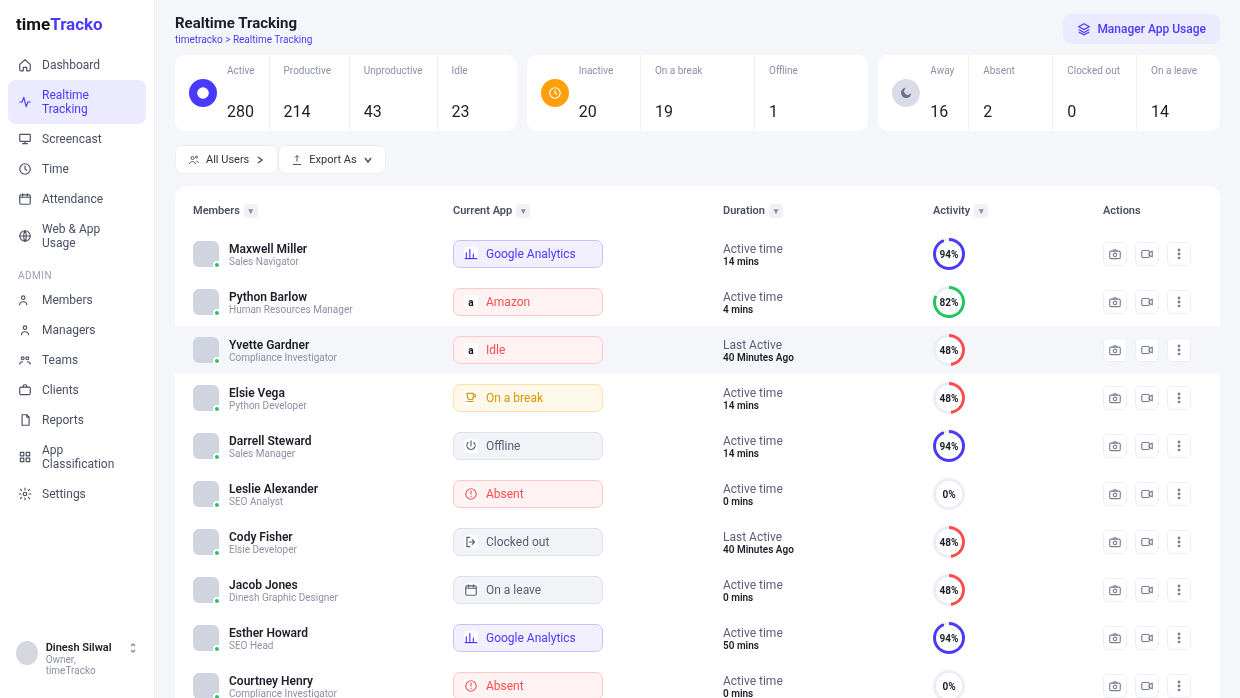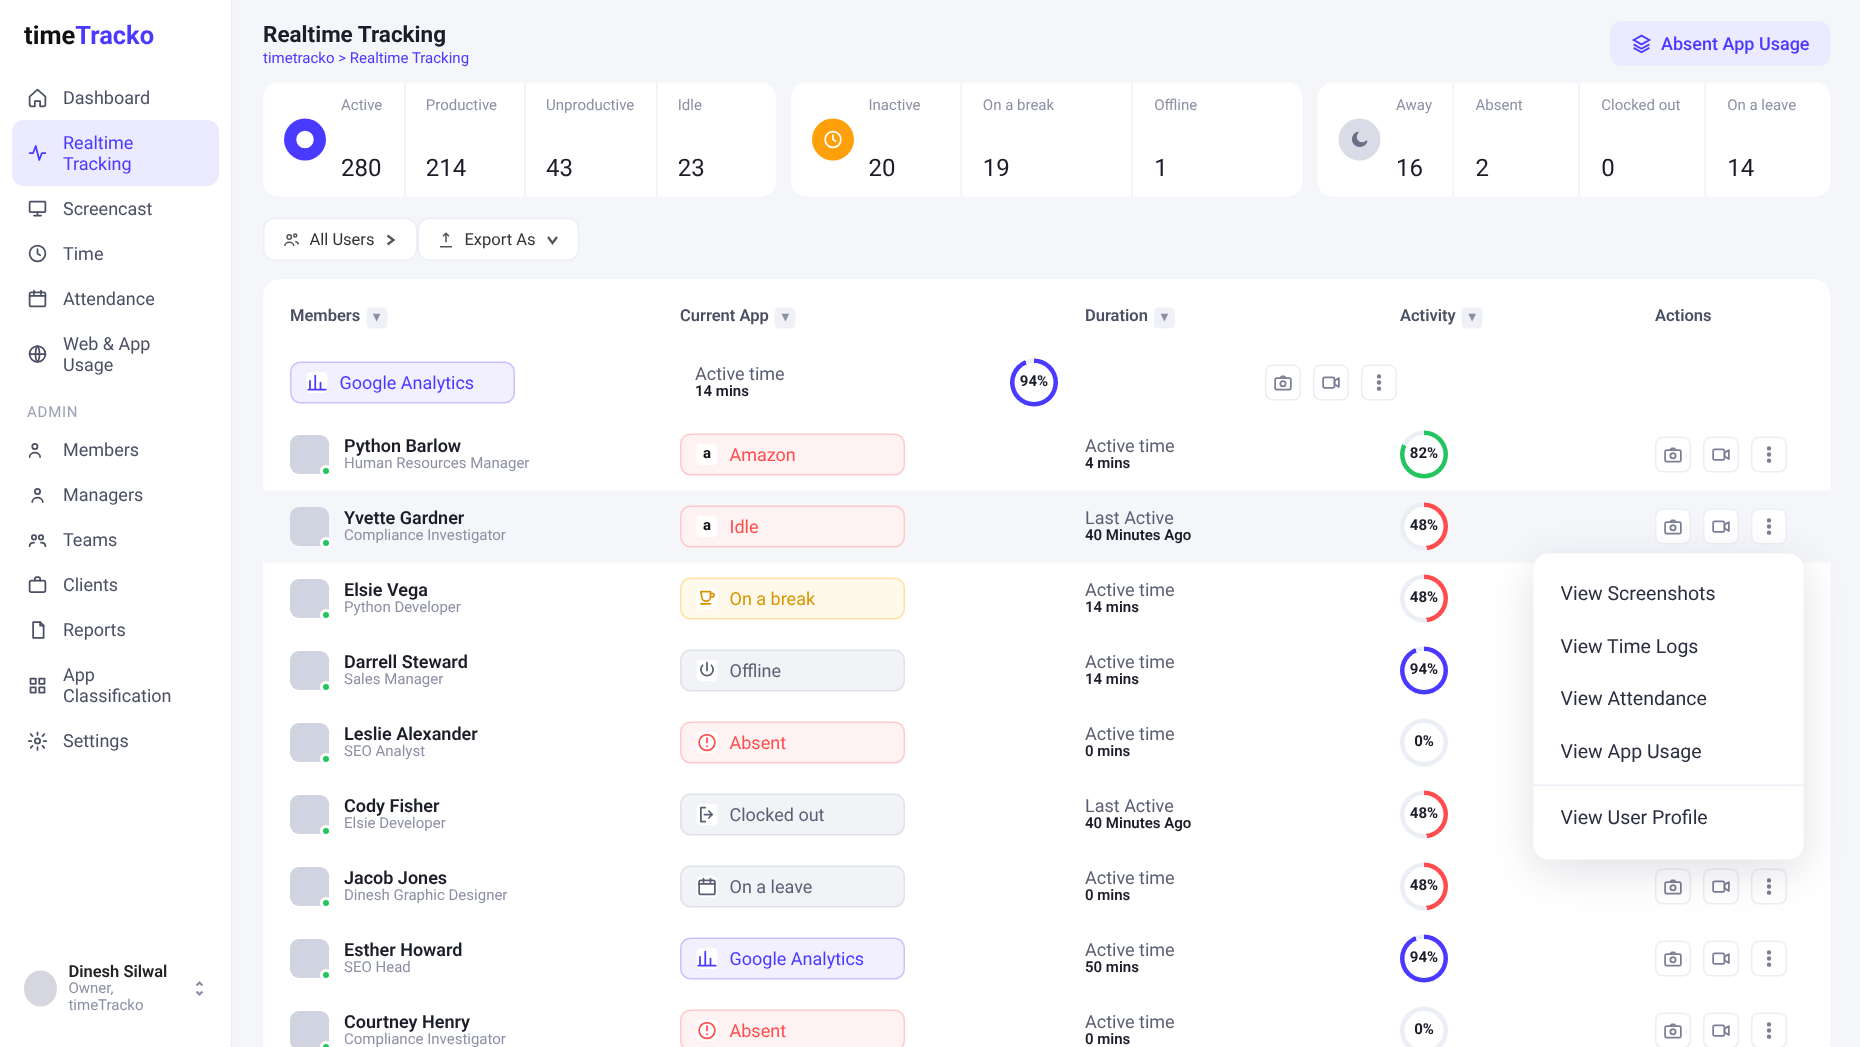--- a/index.html
+++ b/index.html
@@ -7,21 +7,21 @@
 
 
 .sidebar { width:155px; background:#fff; border-right:1px solid #eceef5; display:flex; flex-direction:column; padding:14px 8px; }
 .logo { font-size:17px; font-weight:700; margin-bottom:16px; padding-left:8px;}
 .logo .t1{color:#111;}
 .logo .t2{color:#4a3aff;}
 .side-item { display:flex; align-items:center; gap:10px; padding:8px 10px; font-size:12px; color:#4a4f63; border-radius:8px; cursor:pointer; }
 .side-item.active { background:#eceafe; color:#4a3aff; }
 .side-section { font-size:10px; letter-spacing:.5px; color:#9aa0b4; padding:12px 10px 4px; }
 .side-ic { width:14px; height:14px; flex-shrink:0; }
-.profile { margin-top:auto; display:flex; align-items:center; gap:8px; padding:8px; }
+.profile { margin-top:auto; display:flex; gap:8px; padding:8px; }
 .profile .av{width:24px;height:24px;border-radius:50%;background:#d6d6e0;}
 .profile .nm{font-size:11px;font-weight:600;color:#222;}
 .profile .rl{font-size:10px;color:#8b90a5;}
 .profile .chev{margin-left:auto;color:#8b90a5;}
 
 
 .main { flex:1; padding:14px 20px; overflow:auto; }
 .header { display:flex; justify-content:space-between; align-items:flex-start; margin-bottom:10px;}
 .header h1{font-size:15px;font-weight:700;color:#1b1d29;}
 .crumb{font-size:10px;color:#4a3aff;margin-top:2px;}
@@ -222,21 +222,21 @@
     <div>
       <h1>Realtime Tracking</h1>
       <div class="crumb">timetracko &gt; Realtime Tracking</div>
     </div>
     <button class="review-btn">
       <span>
         <svg width="14" height="14" viewBox="0 0 24 24" fill="none" stroke="currentColor" stroke-width="2">
             <path d="M12 3l9 5-9 5-9-5 9-5zM3 13l9 5 9-5M3 17l9 5 9-5"></path>
           </svg>
       </span>
-      <span>Absent App Usage</span>
+      <span>Manager App Usage</span>
     </button>
   </div>
 
   <div class="stat-row">
     <div class="stat-card" id="sg1">
         <div class="stat-cell">
           <div class="stat-ic" style="background:#4a3aff;color:#fff">
             <svg class="side-ic" viewBox="0 0 24 24" fill="none" stroke="#fff" stroke-width="2" stroke-linecap="round" stroke-linejoin="round">
               <circle cx="12" cy="12" r="9" fill="currentColor"></circle>
               <path d="M8 12l3 3 5-6" stroke="#fff"></path>
@@ -358,20 +358,29 @@
   <div class="table">
     <div class="thead">
       <div class="col-mem"><span>Members</span><span class="sort">▾</span></div>
       <div class="col-app"><span>Current App</span><span class="sort">▾</span></div>
       <div class="col-dur"><span>Duration</span><span class="sort">▾</span></div>
       <div class="col-act"><span>Activity</span><span class="sort">▾</span></div>
       <div class="col-axn"><span>Actions</span></div>
     </div>
     <div id="rows">
         <div class="row" style="position: relative;">
+    <div class="col-mem mem">
+      <div class="avatar">
+              <div class="dot" style="background:#22c55e"></div>
+            </div>
+      <div>
+              <div class="nm">Maxwell Miller</div>
+              <div class="rl">Sales Navigator</div>
+            </div>
+    </div>
     <div class="col-app">
       <div class="app-chip" style="background:#f2efff;border-color:#c9c2ff;color:#4a3aff">
         <span class="chip-ic" style="color:#4a3aff">
                 <svg class="side-ic" viewBox="0 0 24 24" fill="none" stroke="#4a3aff" stroke-width="2" stroke-linecap="round" stroke-linejoin="round">
                   <path d="M4 20V10M10 20V4M16 20v-8M22 20H2"></path>
                 </svg>
               </span>
               <span>Google Analytics</span>
       </div>
     </div>
@@ -498,28 +507,20 @@
               </svg>
             </div>
       <div class="ibtn">
               <svg class="side-ic" viewBox="0 0 24 24" fill="none" stroke="#7a7f95" stroke-width="2" stroke-linecap="round" stroke-linejoin="round">
                 <circle cx="12" cy="5" r="1.5" fill="currentColor"></circle>
                 <circle cx="12" cy="12" r="1.5" fill="currentColor"></circle>
                 <circle cx="12" cy="19" r="1.5" fill="currentColor"></circle>
               </svg>
             </div>
     </div>
-          <div class="menu" style="right: 18px; top: 42px;">
-            <div class="menu-item">View Screenshots</div>
-            <div class="menu-item">View Time Logs</div>
-            <div class="menu-item">View Attendance</div>
-            <div class="menu-item">View App Usage</div>
-            <div class="menu-div"></div>
-            <div class="menu-item">View User Profile</div>
-          </div>
         </div>
         <div class="row" style="position: relative;">
     <div class="col-mem mem">
       <div class="avatar">
               <div class="dot" style="background:#22c55e"></div>
             </div>
       <div>
               <div class="nm">Elsie Vega</div>
               <div class="rl">Python Developer</div>
             </div>

